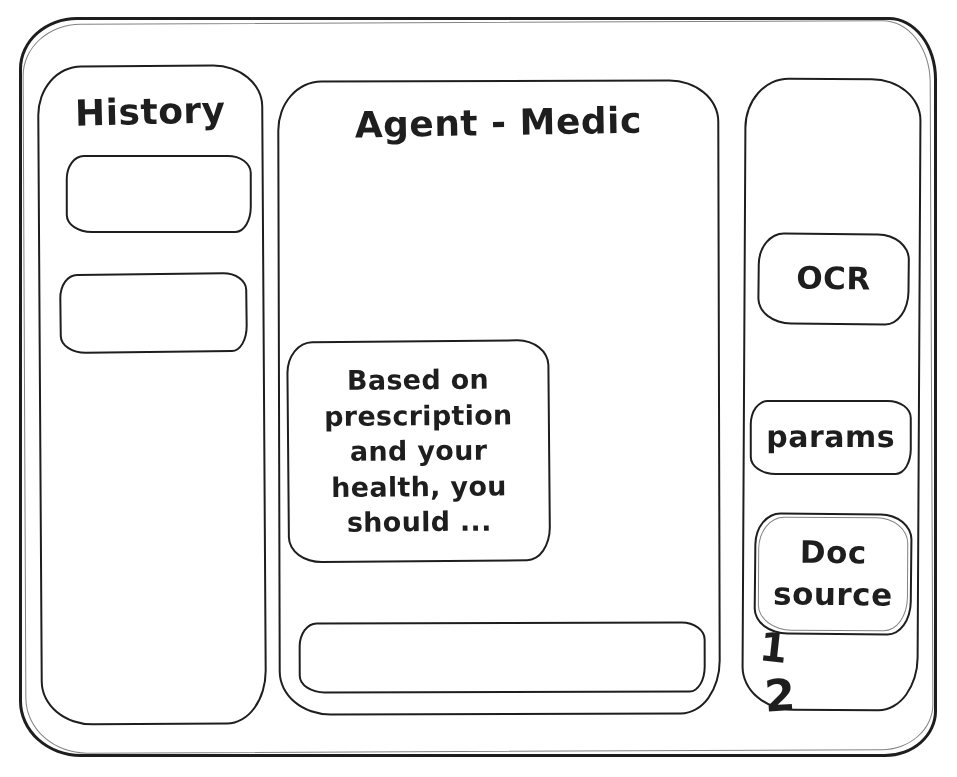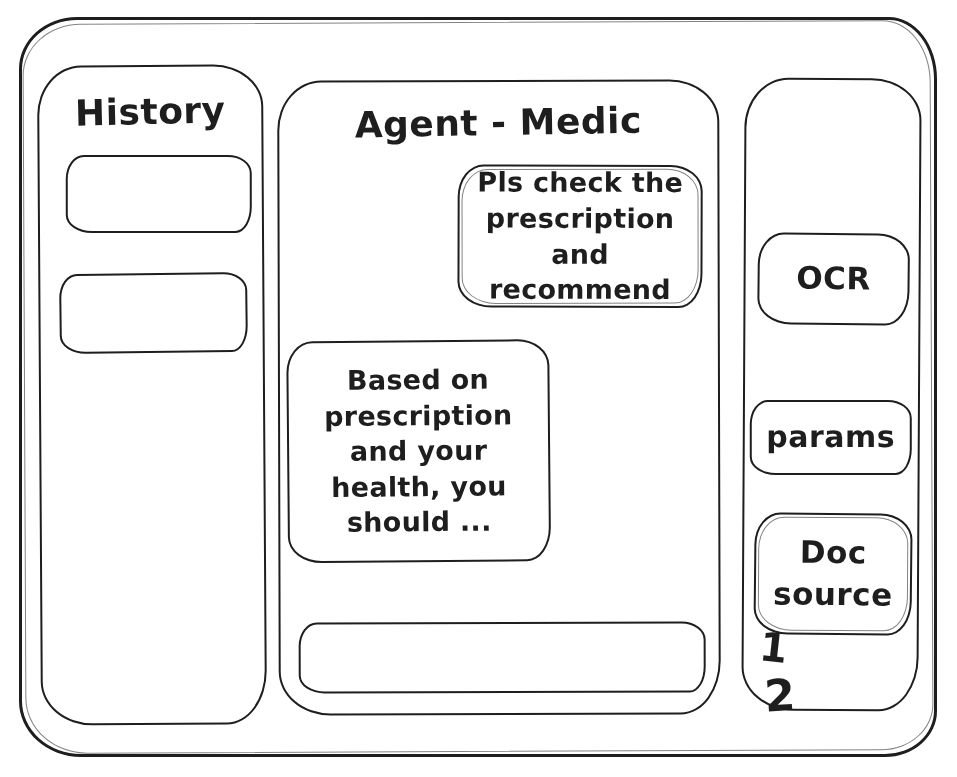--- a/index.html
+++ b/index.html
@@ -73,21 +73,20 @@
   <div class="box r-xl dbl frame">
 
     <div class="box r-lg t1 history">
       <div class="panel-title">History</div>
       <div class="box r-sm t2 hist-item-1"></div>
       <div class="box r-sm t1 hist-item-2"></div>
     </div>
 
     <div class="box r-lg t3 chat">
       <div class="panel-title">Agent - Medic</div>
-      <div class="box r-md dbl t2 bubble bubble-user">Pls check the prescription and recommend</div>
       <div class="box r-md t1 bubble bubble-assistant">Based on prescription and your health, you should ...</div>
       <input class="r-sm dbl chat-input" type="text" value="" style="">
     </div>
 
     <div class="box r-lg t2 tools">
       <button class="box r-md t2 tool-btn btn-ocr">OCR</button>
       <button class="box r-sm t1 tool-btn btn-params">params</button>
       <button class="box r-md dbl t2 tool-btn btn-doc">Doc source</button>
       <div class="annotation ann-1">1</div>
       <div class="annotation ann-2">2</div>

